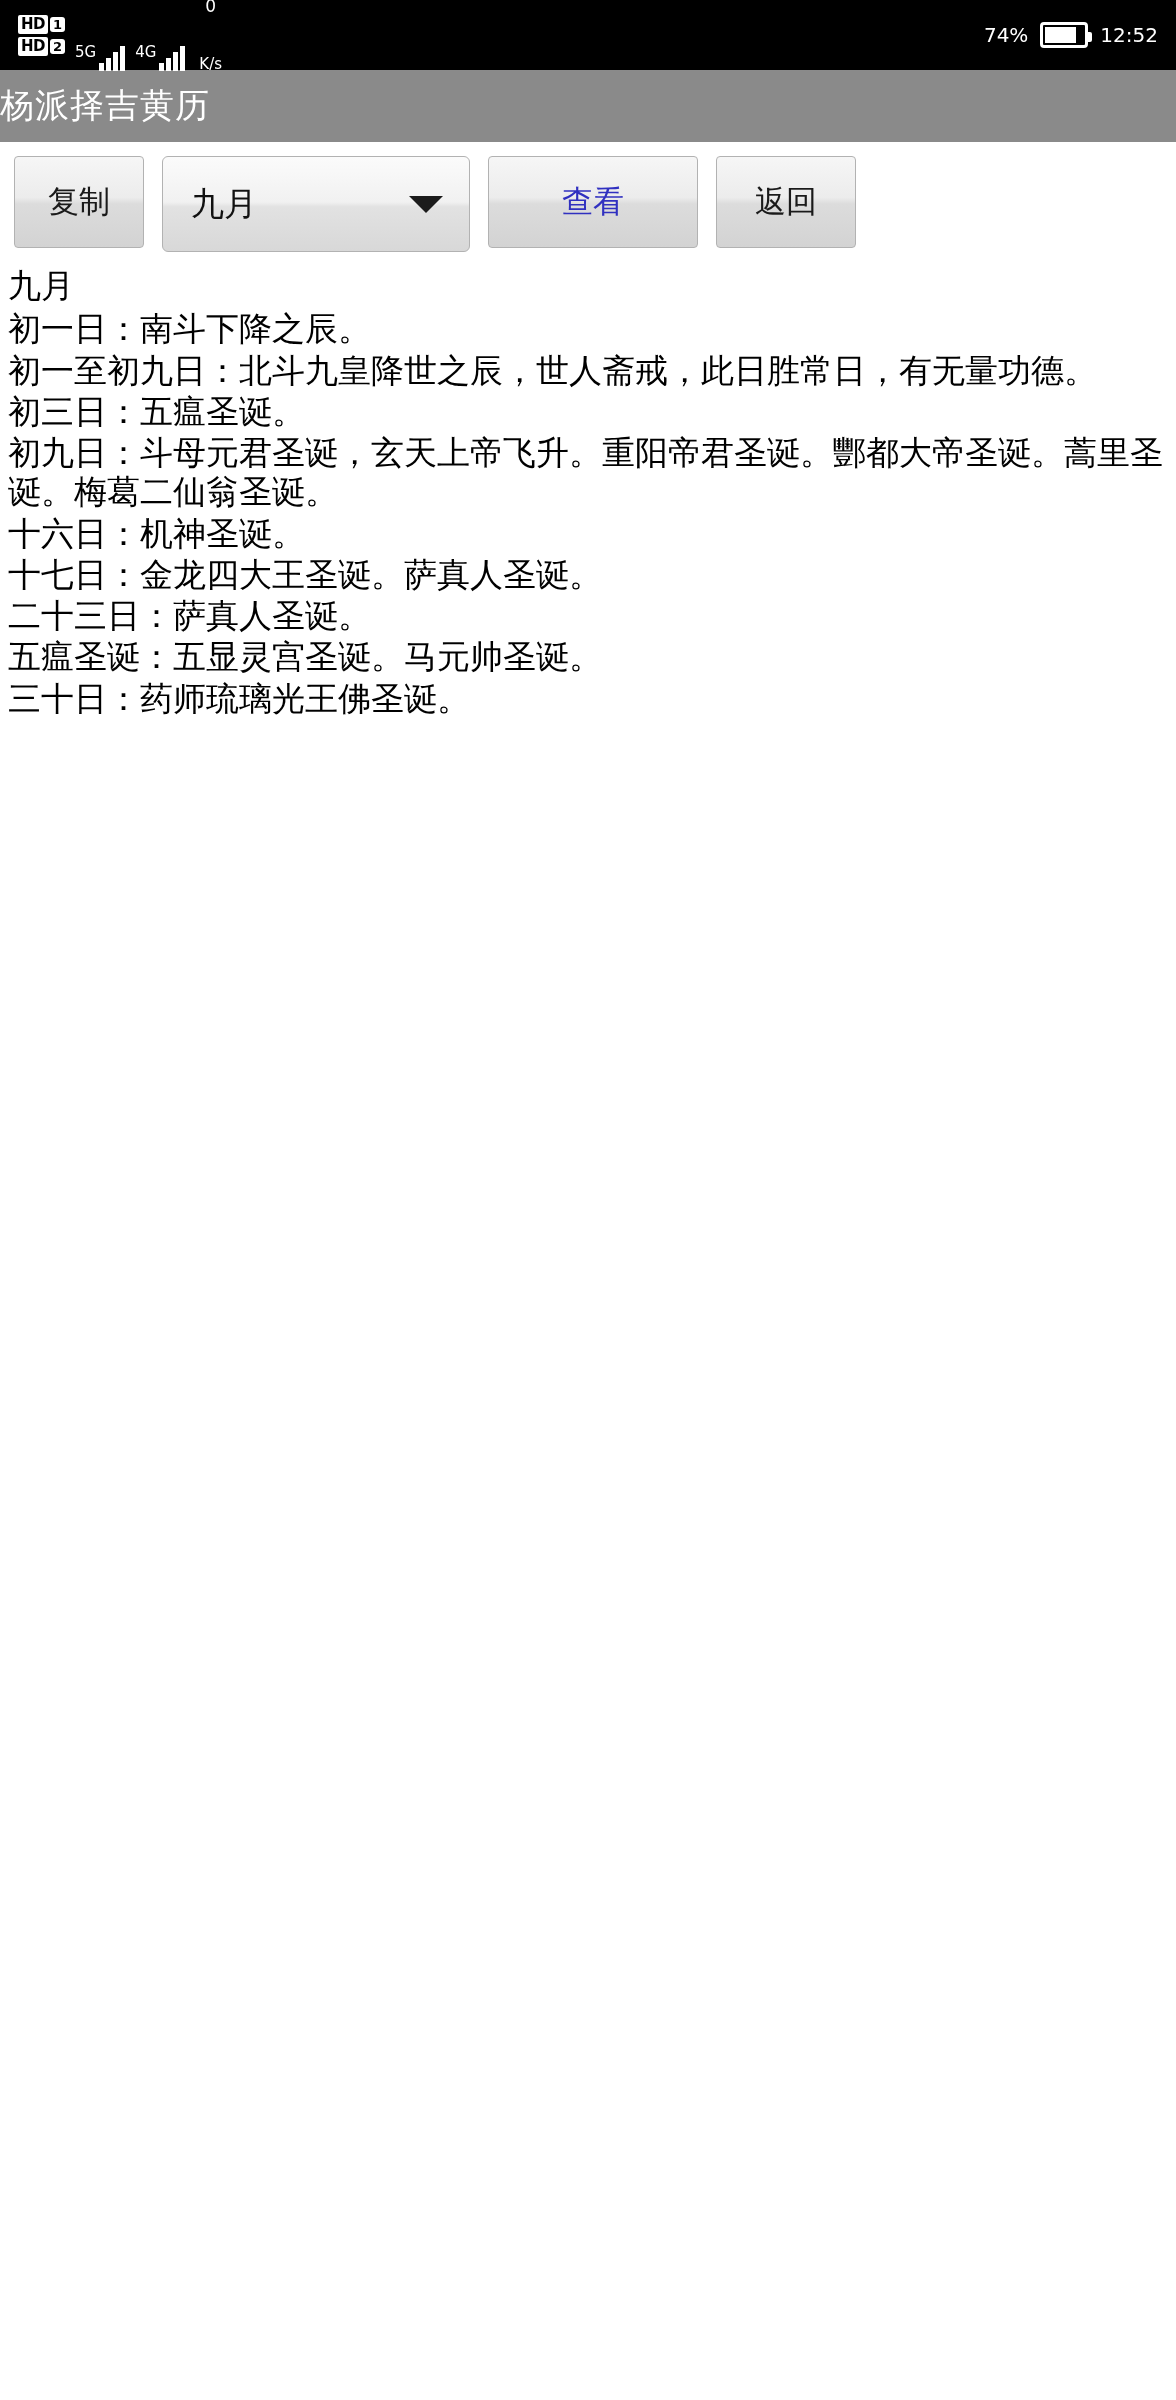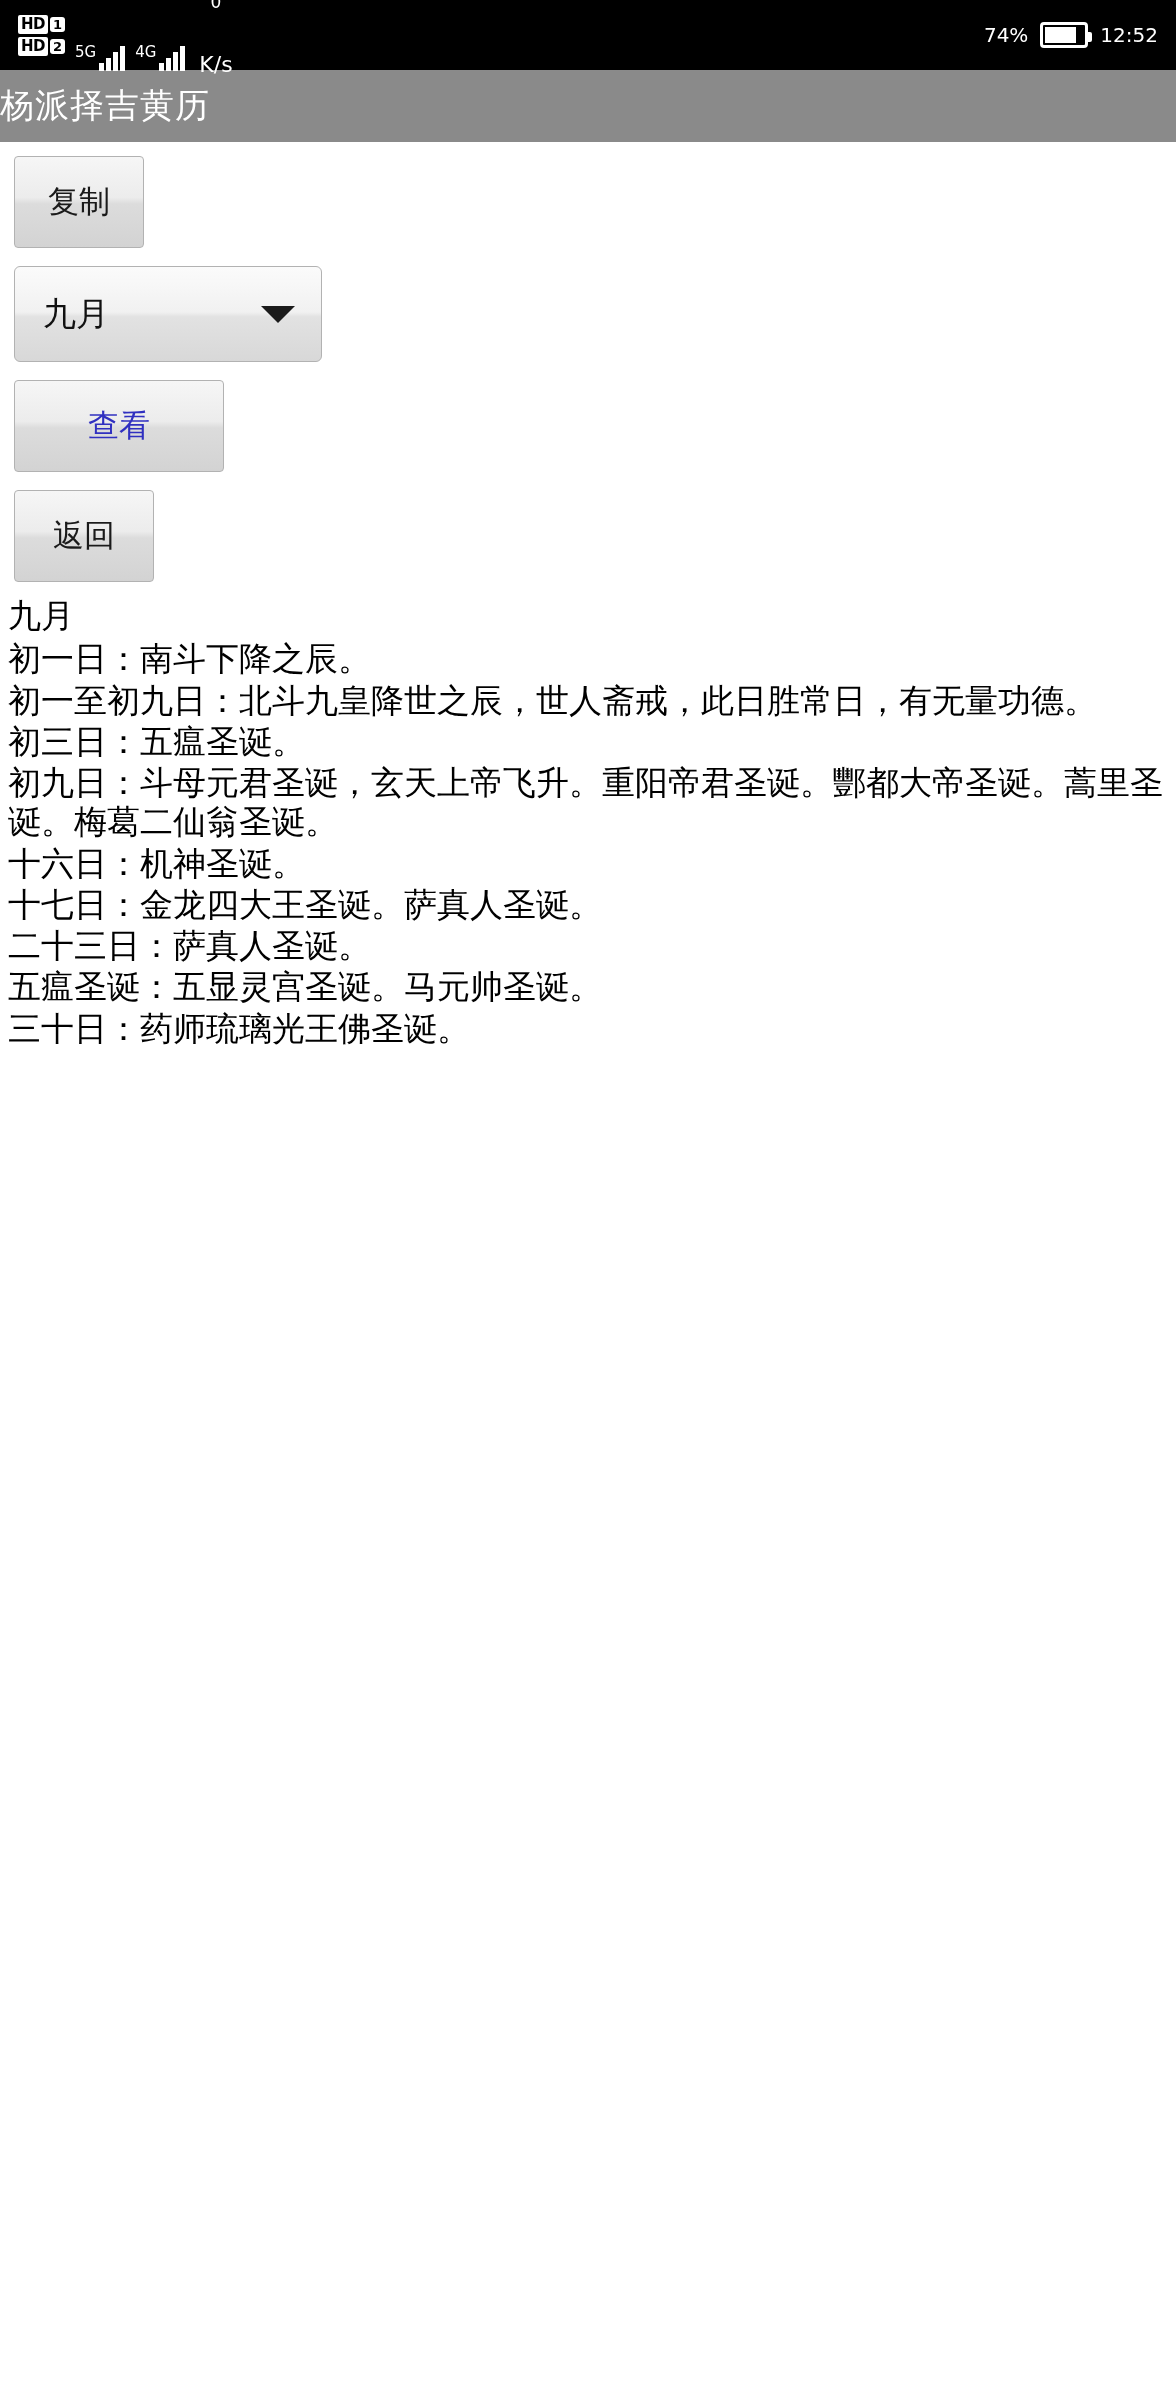--- a/index.html
+++ b/index.html
@@ -93,21 +93,21 @@
   .bars i:nth-child(4) { height: 25px; }
   .speed {
     display: flex;
     flex-direction: column;
     align-items: center;
     justify-content: center;
     line-height: 1.05;
     margin-left: 8px;
     font-size: 17px;
   }
-  .speed .unit { font-size: 22px; margin-top: 41px; }
+  .speed .unit { font-size: 15px; margin-top: 41px; }
   .status-right {
     display: flex;
     align-items: center;
     gap: 12px;
     font-size: 20px;
   }
   .battery {
     position: relative;
     width: 48px;
     height: 26px;
@@ -148,21 +148,20 @@
     letter-spacing: 1px;
   }
 
   
   .toolbar {
     display: flex;
     align-items: flex-start;
     gap: 18px;
     padding: 14px 14px 10px 14px;
     box-sizing: border-box;
-    flex-direction: column;
   }
   .btn {
     background: linear-gradient(to bottom, #f6f6f6 0%, #ececec 45%, #dcdcdc 52%, #d3d3d3 100%);
     border: 1px solid #b2b2b2;
     border-radius: 4px;
     color: #1a1a1a;
     font-size: 31px;
     display: flex;
     align-items: center;
     justify-content: center;

